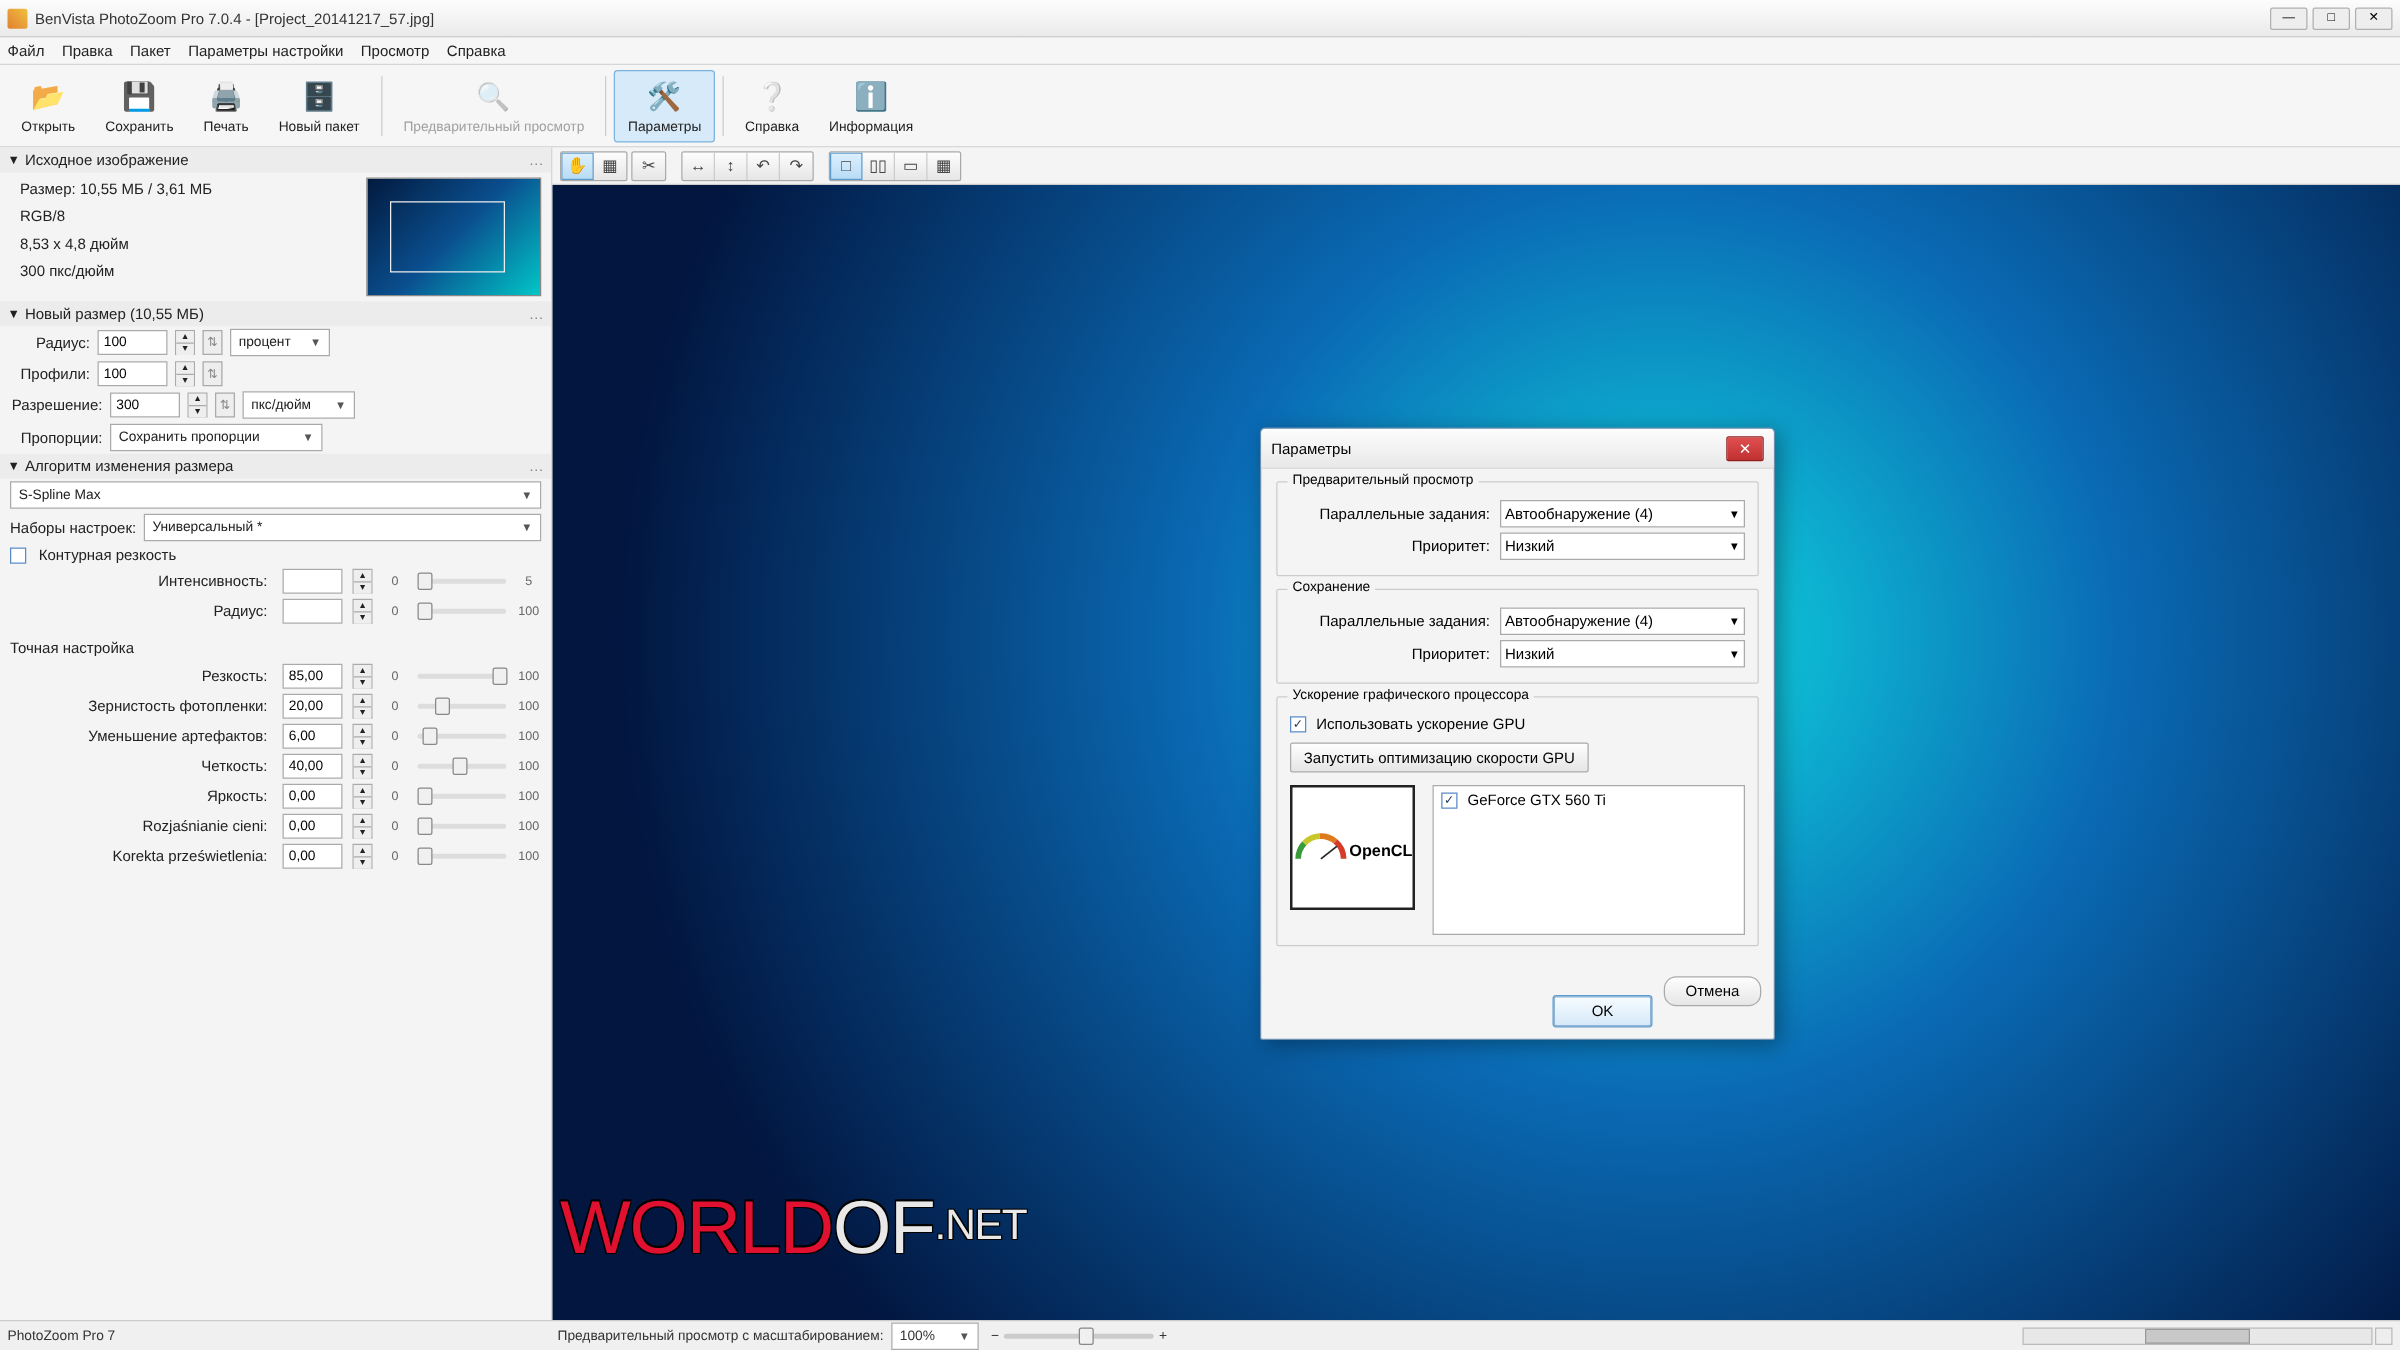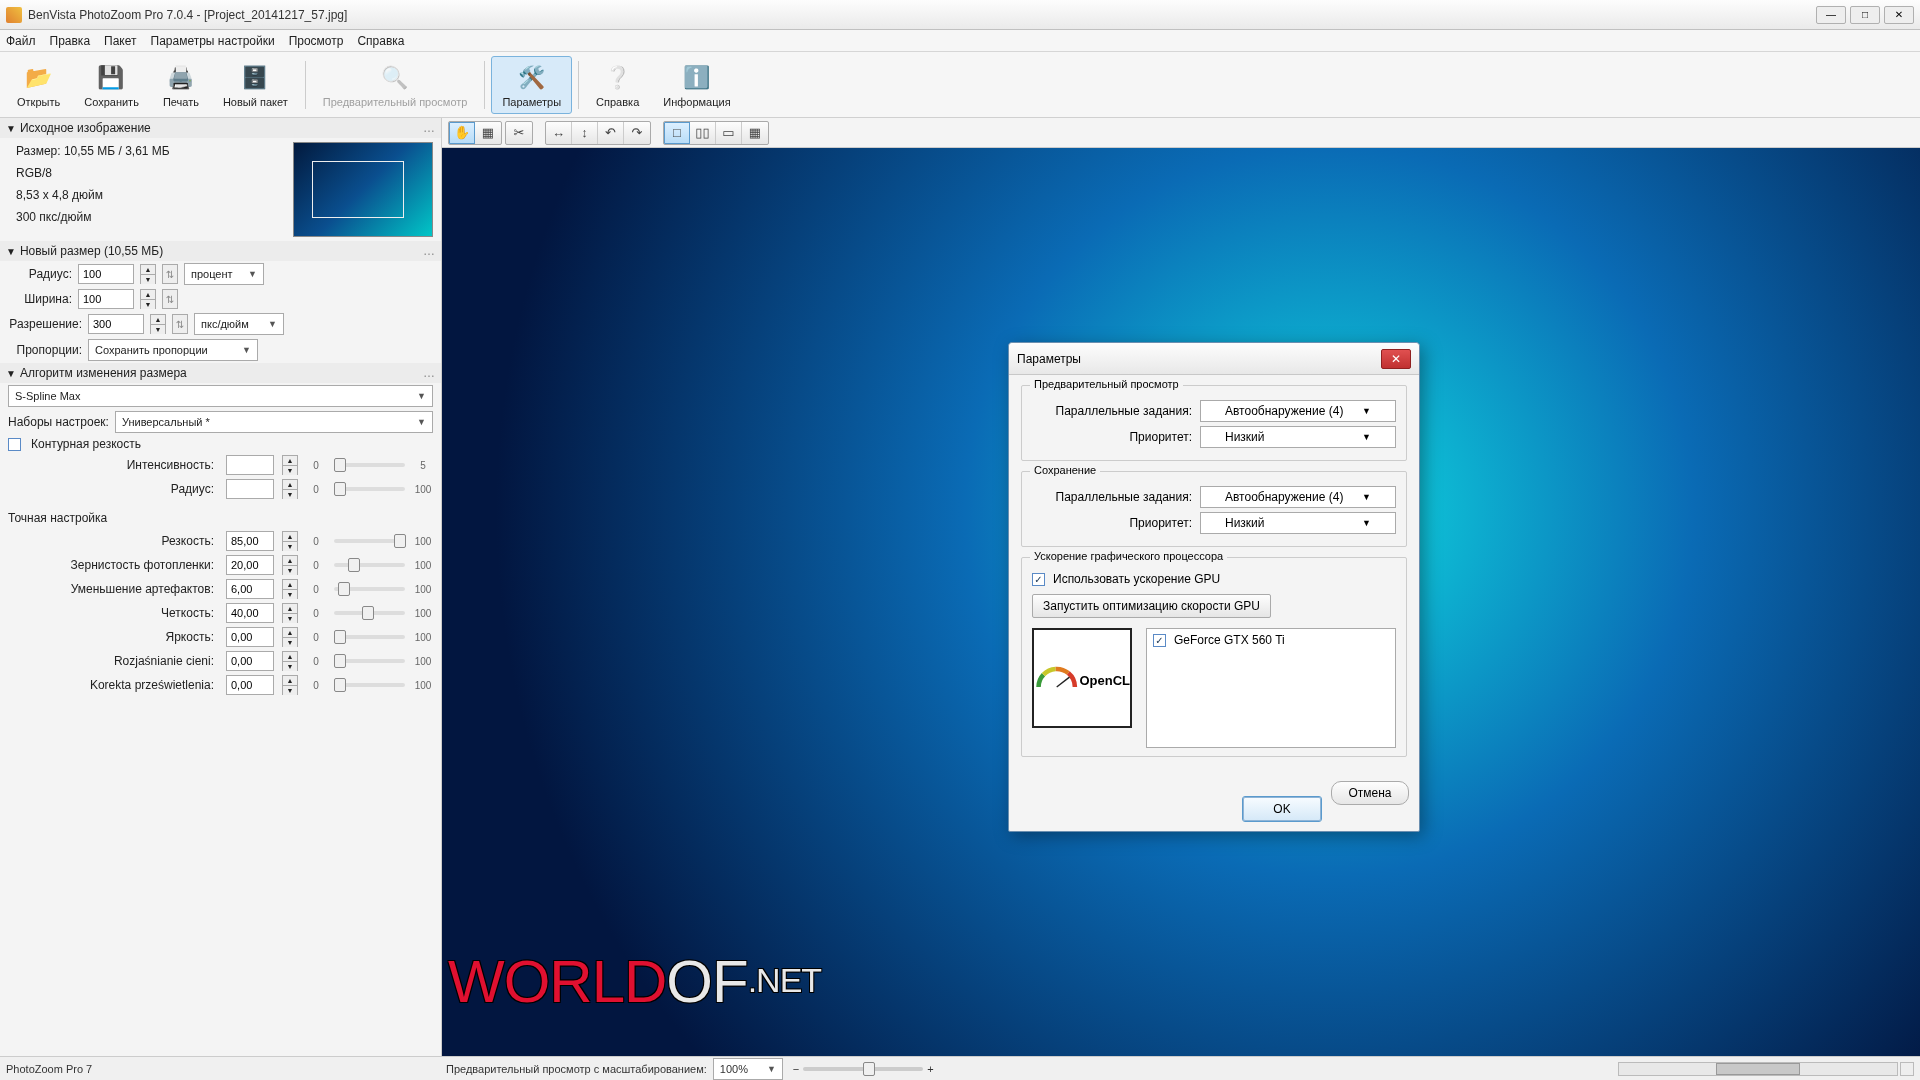--- a/index.html
+++ b/index.html
@@ -79,21 +79,21 @@
 .dlg-close { width:30px; height:20px; background:linear-gradient(#e05050,#c03030); color:#fff; border:1px solid #902020; border-radius:2px; text-align:center; line-height:18px; font-size:12px; cursor:pointer; }
 .dlg-tabs { display:flex; align-items:flex-end; padding:6px 6px 0 6px; border-bottom:1px solid #aaa; gap:0; background:#f4f4f4; }
 .dlg-tab { padding:4px 10px; border:1px solid #aaa; border-bottom:none; background:#eaeaea; font-size:11px; cursor:pointer; position:relative; top:1px; }
 .dlg-tab.active { background:#f4f4f4; border-bottom:1px solid #f4f4f4; }
 .dlg-tabnav { padding:2px 4px; color:#666; cursor:pointer; font-size:10px; }
 .dlg-body { padding:10px 12px 6px 12px; }
 .gbox { border:1px solid #ccc; border-radius:2px; padding:10px 10px 8px 10px; margin-bottom:10px; position:relative; }
 .gbox .gt { position:absolute; top:-8px; left:8px; background:#f4f4f4; padding:0 4px; font-size:11px; }
 .grow { display:flex; align-items:center; gap:8px; margin:4px 0; }
 .grow .glbl { width:160px; text-align:right; }
-.gsel { flex:1; height:22px; border:1px solid #aaa; background:#fff; display:flex; align-items:center; padding:0 24px; cursor:pointer; }
+.gsel { flex:1; height:22px; border:1px solid #aaa; background:#fff; display:flex; align-items:center; padding:0 3px; cursor:pointer; }
 .gsel .car { margin-left:auto; font-size:9px; }
 .chk { width:13px; height:13px; border:1px solid #5a8ac6; background:#fff; display:inline-flex; align-items:center; justify-content:center; font-size:10px; color:#18324f; margin-right:4px; }
 .gpu-cards { display:flex; gap:14px; align-items:flex-start; margin-top:6px; }
 .opencl { width:100px; height:100px; border:2px solid #222; background:#fff; display:flex; flex-direction:row; align-items:center; justify-content:center; }
 .gauge { width:70px; height:40px; position:relative; }
 .opencl-lbl { font-size:13px; font-weight:bold; margin-top:4px; }
 .gpulist { flex:1; height:120px; border:1px solid #aaa; background:#fff; padding:4px 6px; }
 .dlg-footer { display:flex; justify-content:flex-end; gap:10px; padding:8px 10px 10px 10px; }
 .dlg-btn { width:78px; height:24px; border:1px solid #8fb4d6; background:linear-gradient(#f6fbff,#d6e9f8); border-radius:2px; font-size:12px; cursor:pointer; }
 .dlg-btn.def { outline:1px solid #5a9acd;margin-top:16px; }
@@ -193,21 +193,21 @@
             <div>▲</div>
             <div>▼</div>
           </div>
         <div class="link">⇅</div>
         <div class="selbox" style="width:80px">
           <span>процент</span>
             <span class="car">▼</span>
         </div>
       </div>
       <div class="frow">
-        <span class="lbl" style="width:64px">Ширина:</span>
+        <span class="lbl" style="width:64px">Профили:</span>
         <input class="numin" value="100" style="">
         <div class="spin">
             <div>▲</div>
             <div>▼</div>
           </div>
         <div class="link">⇅</div>
       </div>
       <div class="frow">
         <span class="lbl" style="width:74px">Разрешение:</span>
         <input class="numin" value="300" style="">

